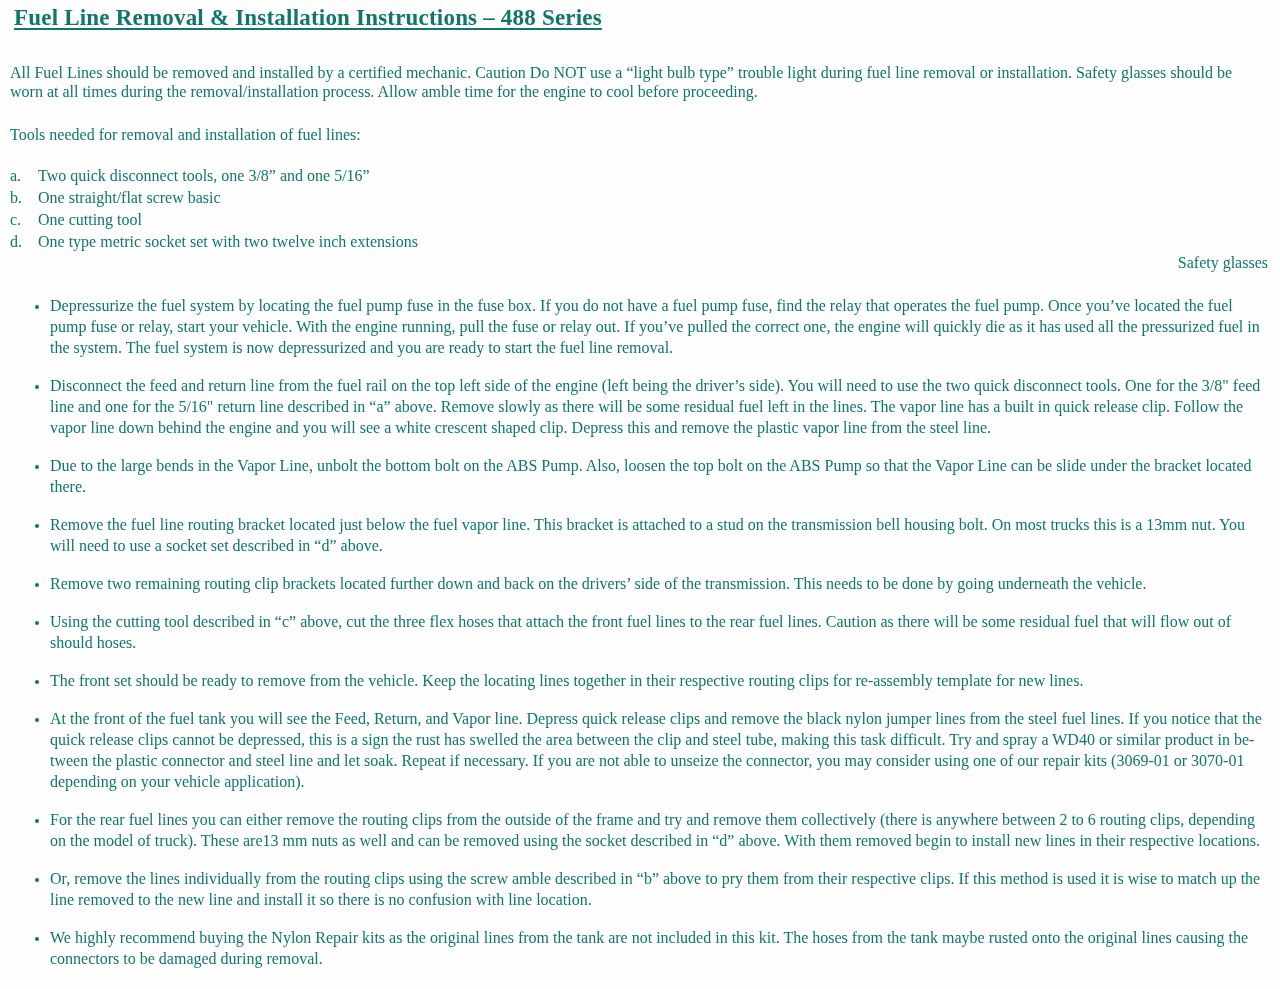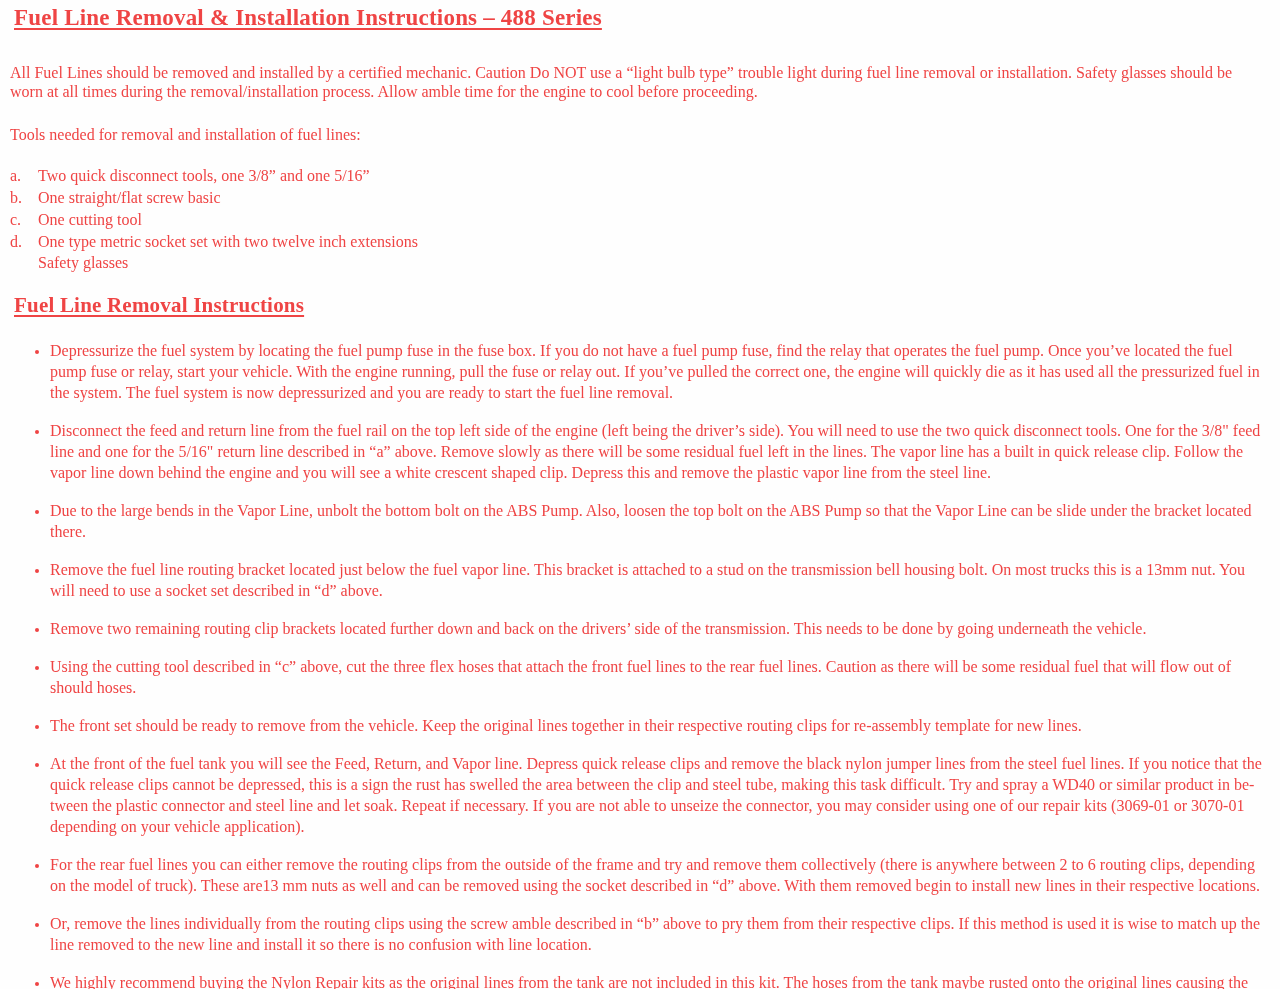--- a/index.html
+++ b/index.html
@@ -5,21 +5,21 @@
   html, body {
     margin: 0;
     padding: 0;
     background: #ffffff;
   }
   .page {
     width: 1280px;
     height: 989px;
     box-sizing: border-box;
     background: #fefefe;
-    color: #ef4444;
+    color: #0f766e;
     font-family: "Liberation Serif", "DejaVu Serif", serif;
     padding: 3px 12px 0 10px;
     overflow: hidden;
   }
   .doc-title {
     font-size: 23px;
     font-weight: bold;
     text-decoration: underline;
     text-decoration-thickness: 2px;
     text-underline-offset: 3px;
@@ -49,20 +49,21 @@
     width: 28px;
     flex: 0 0 28px;
   }
   .tool-text {
     flex: 1;
   }
   .tool-extra {
     margin-left: 28px;
     line-height: 20px;
     font-size: 16px;
+    text-align: right;
   }
   .section-heading {
     font-size: 21px;
     font-weight: bold;
     text-decoration: underline;
     text-decoration-thickness: 2px;
     text-underline-offset: 3px;
     margin: 20px 0 0 4px;
     letter-spacing: 0.2px;
   }
@@ -105,29 +106,28 @@
       <span class="tool-label">c.</span>
       <span class="tool-text">One cutting tool</span>
     </div>
     <div class="tool-item">
       <span class="tool-label">d.</span>
       <span class="tool-text">One type metric socket set with two twelve inch extensions</span>
     </div>
     <div class="tool-extra">Safety glasses</div>
   </div>
 
-  <h2 class="section-heading">Fuel Line Removal Instructions</h2>
 
   <ul class="instructions-list">
     <li class="instruction-item">Depressurize the fuel system by locating the fuel pump fuse in the fuse box. If you do not have a fuel pump fuse, find the relay that operates the fuel pump. Once you’ve located the fuel pump fuse or relay, start your vehicle. With the engine running, pull the fuse or relay out. If you’ve pulled the correct one, the engine will quickly die as it has used all the pressurized fuel in the system. The fuel system is now depressurized and you are ready to start the fuel line removal.</li>
     <li class="instruction-item">Disconnect the feed and return line from the fuel rail on the top left side of the engine (left being the driver’s side). You will need to use the two quick disconnect tools. One for the 3/8" feed line and one for the 5/16" return line described in “a” above. Remove slowly as there will be some residual fuel left in the lines. The vapor line has a built in quick release clip. Follow the vapor line down behind the engine and you will see a white crescent shaped clip. Depress this and remove the plastic vapor line from the steel line.</li>
     <li class="instruction-item">Due to the large bends in the Vapor Line, unbolt the bottom bolt on the ABS Pump. Also, loosen the top bolt on the ABS Pump so that the Vapor Line can be slide under the bracket located there.</li>
     <li class="instruction-item">Remove the fuel line routing bracket located just below the fuel vapor line. This bracket is attached to a stud on the transmission bell housing bolt. On most trucks this is a 13mm nut. You will need to use a socket set described in “d” above.</li>
     <li class="instruction-item">Remove two remaining routing clip brackets located further down and back on the drivers’ side of the transmission. This needs to be done by going underneath the vehicle.</li>
     <li class="instruction-item">Using the cutting tool described in “c” above, cut the three flex hoses that attach the front fuel lines to the rear fuel lines. Caution as there will be some residual fuel that will flow out of should hoses.</li>
-    <li class="instruction-item">The front set should be ready to remove from the vehicle. Keep the original lines together in their respective routing clips for re-assembly template for new lines.</li>
+    <li class="instruction-item">The front set should be ready to remove from the vehicle. Keep the locating lines together in their respective routing clips for re-assembly template for new lines.</li>
     <li class="instruction-item">At the front of the fuel tank you will see the Feed, Return, and Vapor line. Depress quick release clips and remove the black nylon jumper lines from the steel fuel lines. If you notice that the quick release clips cannot be depressed, this is a sign the rust has swelled the area between the clip and steel tube, making this task difficult. Try and spray a WD40 or similar product in be-tween the plastic connector and steel line and let soak. Repeat if necessary. If you are not able to unseize the connector, you may consider using one of our repair kits (3069-01 or 3070-01 depending on your vehicle application).</li>
     <li class="instruction-item">For the rear fuel lines you can either remove the routing clips from the outside of the frame and try and remove them collectively (there is anywhere between 2 to 6 routing clips, depending on the model of truck). These are13 mm nuts as well and can be removed using the socket described in “d” above. With them removed begin to install new lines in their respective locations.</li>
     <li class="instruction-item">Or, remove the lines individually from the routing clips using the screw amble described in “b” above to pry them from their respective clips. If this method is used it is wise to match up the line removed to the new line and install it so there is no confusion with line location.</li>
     <li class="instruction-item">We highly recommend buying the Nylon Repair kits as the original lines from the tank are not included in this kit. The hoses from the tank maybe rusted onto the original lines causing the connectors to be damaged during removal.</li>
   </ul>
 
 </div>
 
 </body></html>

